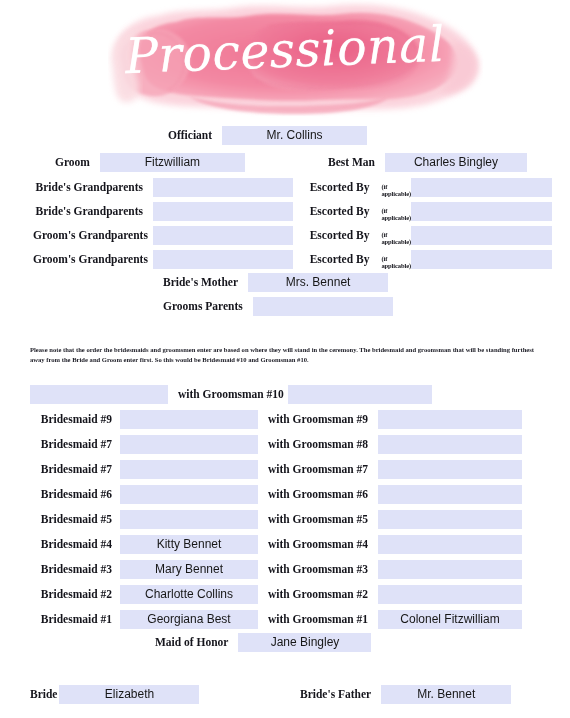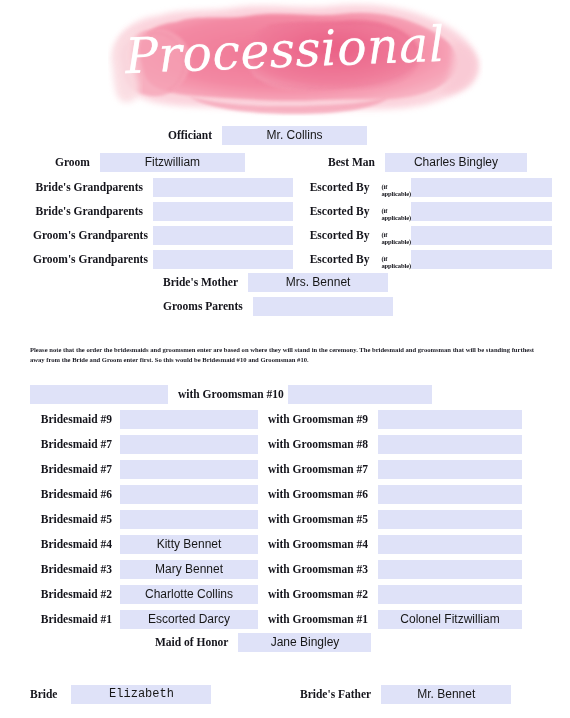--- a/index.html
+++ b/index.html
@@ -287,32 +287,32 @@
       <span class="fld fld-g"></span>
     </div>
     <div class="row bm-row" style="top: 585px;">
       <span class="lbl lbl-b">Bridesmaid #2</span>
       <span class="fld fld-b">Charlotte Collins</span>
       <span class="lbl lbl-g">with Groomsman #2</span>
       <span class="fld fld-g"></span>
     </div>
     <div class="row bm-row" style="top: 610px;">
       <span class="lbl lbl-b">Bridesmaid #1</span>
-      <span class="fld fld-b">Escorted Darcy</span>
+      <span class="fld fld-b">Georgiana Best</span>
       <span class="lbl lbl-g">with Groomsman #1</span>
       <span class="fld fld-g">Colonel Fitzwilliam</span>
     </div>
   </div>
 
 <div class="row" id="r-moh">
   <span class="lbl">Maid of Honor</span>
   <span class="fld" style="width:133px; margin-left:10px;">Jane Bingley</span>
 </div>
 
 <div class="row" id="r-bride">
   <span class="lbl">Bride</span>
-  <span class="fld" style="width:140px; margin-left:14px;font-family:Liberation Mono, monospace;">Elizabeth</span>
+  <span class="fld" style="width:140px; margin-left:2px;">Elizabeth</span>
 </div>
 
 <div class="row" id="r-bfath">
   <span class="lbl">Bride's Father</span>
   <span class="fld" style="width:130px; margin-left:10px;">Mr. Bennet</span>
 </div>
 
 </body></html>

